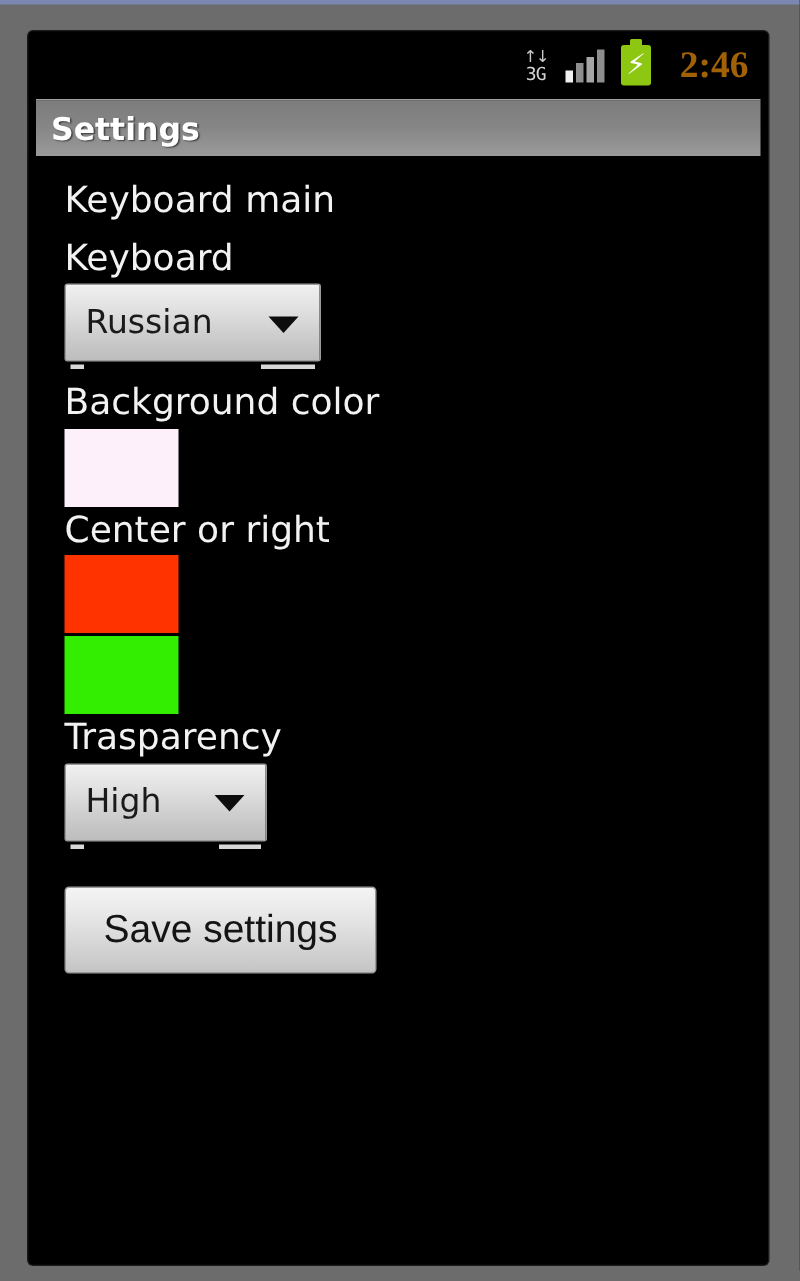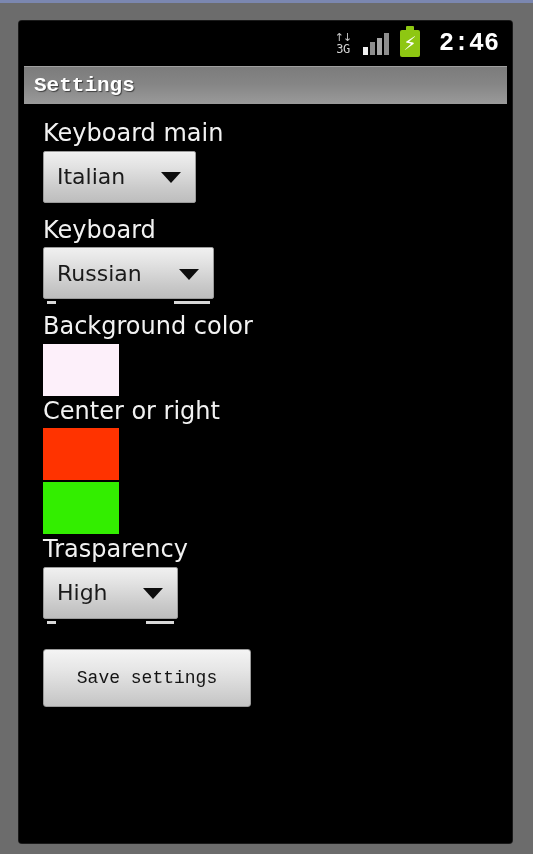--- a/index.html
+++ b/index.html
@@ -120,39 +120,38 @@
     border-radius: 1px 1px 0 0;
   }
   #icon-battery .bolt {
     color: #ffffff;
     font-size: 19px;
     line-height: 1;
     font-weight: bold;
   }
 
   #status-clock {
-    color: #ffffff;
+    color: #a16207;
     font-size: 25px;
     font-weight: bold;
     margin-left: 10px;
     letter-spacing: 0px;
-    font-family: Liberation Mono, monospace;
+    font-family: Liberation Serif, serif;
   }
 
   
   #title-bar {
     position: relative;
     height: 38px;
     margin: 0 5px;
     background: linear-gradient(to bottom, #7c7c7c 0%, #858585 45%, #9a9a9a 100%);
     border-top: 1px solid #a0a0a0;
     display: flex;
     align-items: center;
     padding-left: 10px;
-    font-family: Liberation Mono, monospace;
   }
   #title-bar .title-text {
     color: #ffffff;
     font-size: 21px;
     font-weight: bold;
     text-shadow: 1px 1px 1px rgba(0,0,0,0.55);
   }
 
   
   #settings-content {
@@ -222,22 +221,22 @@
 
   
   #save-settings-button {
     margin-top: 24px;
     width: 208px;
     height: 58px;
     background: linear-gradient(to bottom, #f4f4f4 0%, #e6e6e6 35%, #cfcfcf 80%, #c4c4c4 100%);
     border: 1px solid #9a9a9a;
     border-radius: 3px;
     color: #141414;
-    font-size: 18px;
-    font-family: Liberation Mono, monospace;
+    font-size: 26px;
+    font-family: Liberation Sans, sans-serif;
     cursor: pointer;
     display: flex;
     align-items: center;
     justify-content: center;
   }
 
   .spacer-sm { height: 8px; }
 </style>
 </head>
 <body>
@@ -271,26 +270,20 @@
       </div>
     </div>
 
     <div id="title-bar">
       <span class="title-text">Settings</span>
     </div>
 
     <div id="settings-content">
 
       <div class="field-label">Keyboard main</div>
-      <div class="spinner-wrap">
-        <div class="spinner" style="width:153px">
-          <span class="spinner-value">Italian</span>
-          <span class="caret"></span>
-        </div>
-      </div>
 
       <div class="spacer-sm"></div>
 
       <div class="field-label">Keyboard</div>
       <div class="spinner-wrap">
         <div class="spinner with-underline" style="width:171px">
           <span class="spinner-value">Russian</span>
           <span class="caret"></span>
         </div>
       </div>

